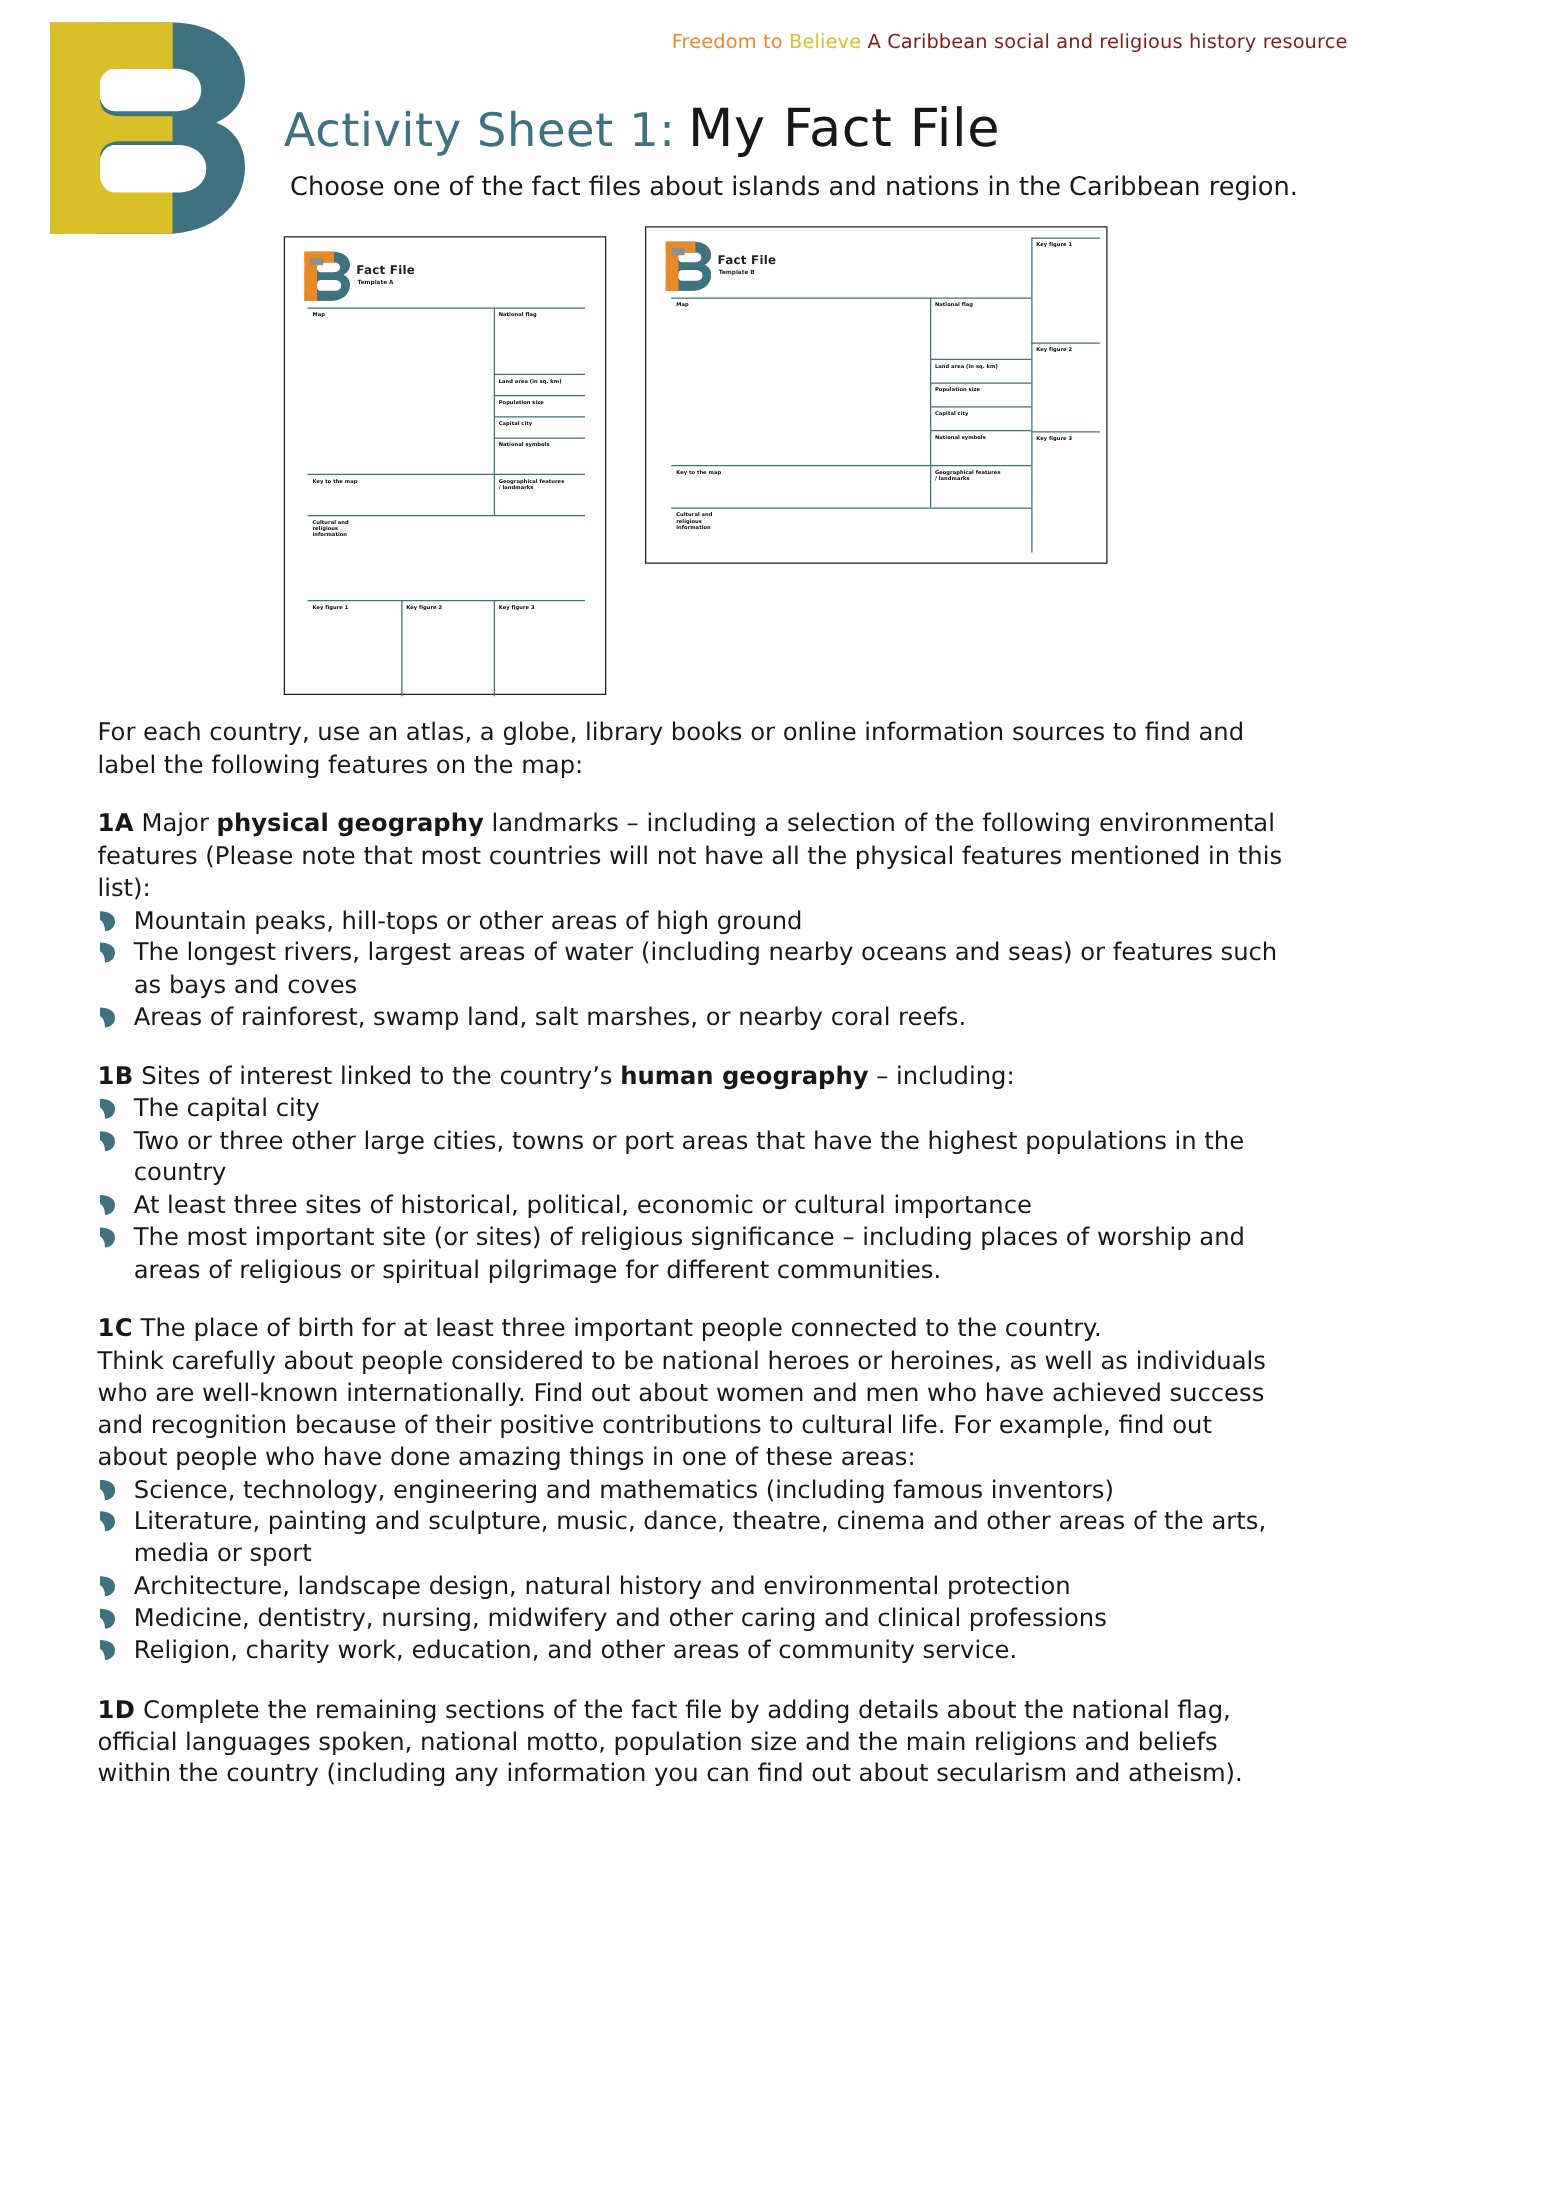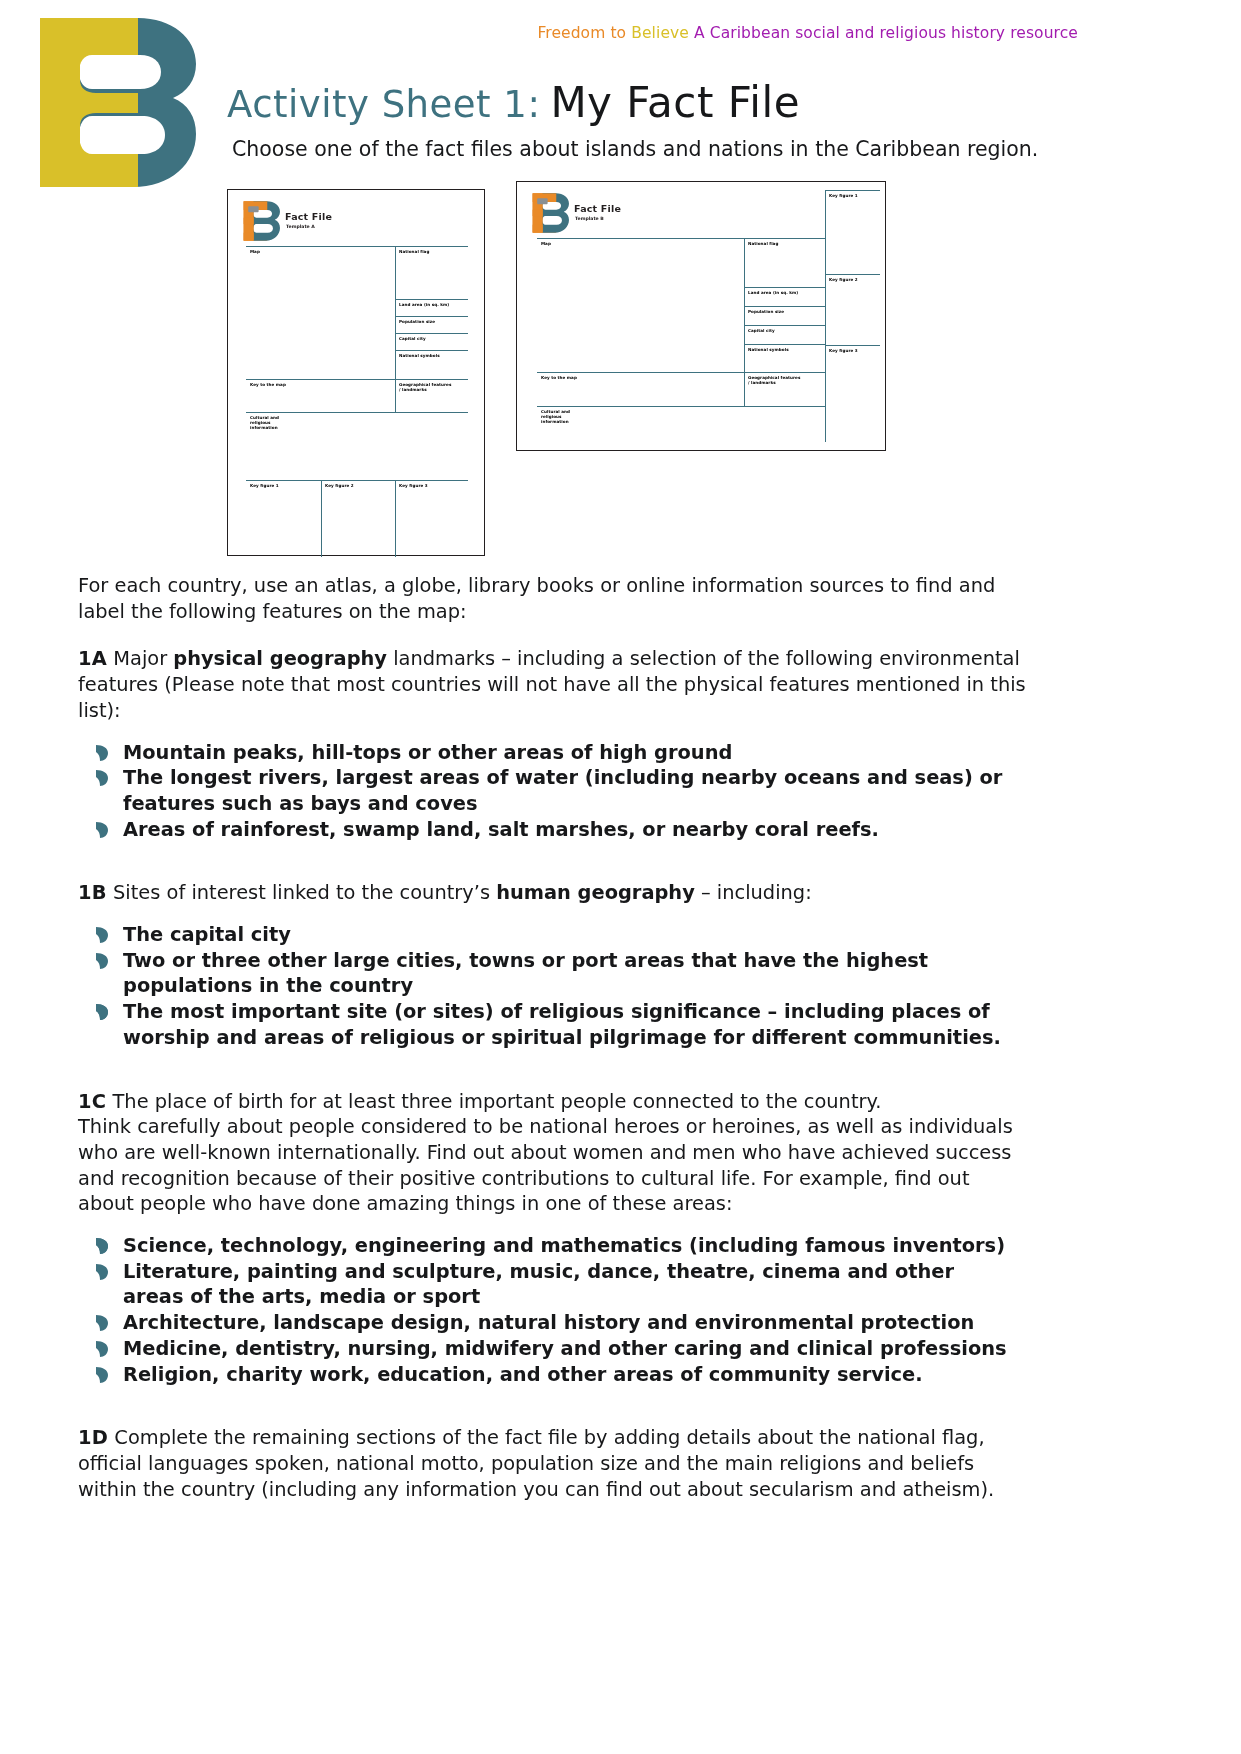--- a/index.html
+++ b/index.html
@@ -20,21 +20,21 @@
     position: absolute;
     top: 24px;
     right: 163px;
     font-size: 15.5px;
     letter-spacing: 0.1px;
     white-space: nowrap;
     font-family: "DejaVu Sans", sans-serif;
   }
   #strapline .ft-freedom { color: #E98A28; }
   #strapline .ft-believe { color: #D9C029; }
-  #strapline .ft-rest    { color: #a21caf; }
+  #strapline .ft-rest    { color: #7f1d1d; }
 
   
   #logo {
     position: absolute;
     left: 20px;
     top: 10px;
     width: 176px;
     height: 185px;
   }
   #logo svg { display:block; width:100%; height:100%; }
@@ -135,23 +135,22 @@
     color: #17181A;
   }
   #body-copy p { margin: 0; }
   .para { margin-bottom: 0 !important; }
   .gap { height: 22px; }
   .lead { font-weight: bold; letter-spacing: 0.3px; }
   .strong { font-weight: bold; }
 
   ul.bullets {
     list-style: none;
-    margin: 16px;
+    margin: 0;
     padding: 0;
-    font-weight: bold;
   }
   ul.bullets li {
     position: relative;
     padding-left: 29px;
     margin: 0;
   }
   ul.bullets li .bul {
     position: absolute;
     left: 0;
     top: 4px;
@@ -336,21 +335,21 @@
         </span><span>The capital city</span></li>
     <li><span class="bul">
           <svg viewBox="0 0 16 18">
             <path d="M2 1 C9 1 14 4 14 9 C14 14 10 17 6 17 C6 13 5 10 2 8 Z" fill="#3E7280"></path>
           </svg>
         </span><span>Two or three other large cities, towns or port areas that have the highest populations in the country</span></li>
     <li><span class="bul">
           <svg viewBox="0 0 16 18">
             <path d="M2 1 C9 1 14 4 14 9 C14 14 10 17 6 17 C6 13 5 10 2 8 Z" fill="#3E7280"></path>
           </svg>
-        </span></li>
+        </span><span>At least three sites of historical, political, economic or cultural importance</span></li>
     <li><span class="bul">
           <svg viewBox="0 0 16 18">
             <path d="M2 1 C9 1 14 4 14 9 C14 14 10 17 6 17 C6 13 5 10 2 8 Z" fill="#3E7280"></path>
           </svg>
         </span><span>The most important site (or sites) of religious significance – including places of worship and areas of religious or spiritual pilgrimage for different communities.</span></li>
   </ul>
 
   <div class="gap"></div>
 
   <p class="para">

